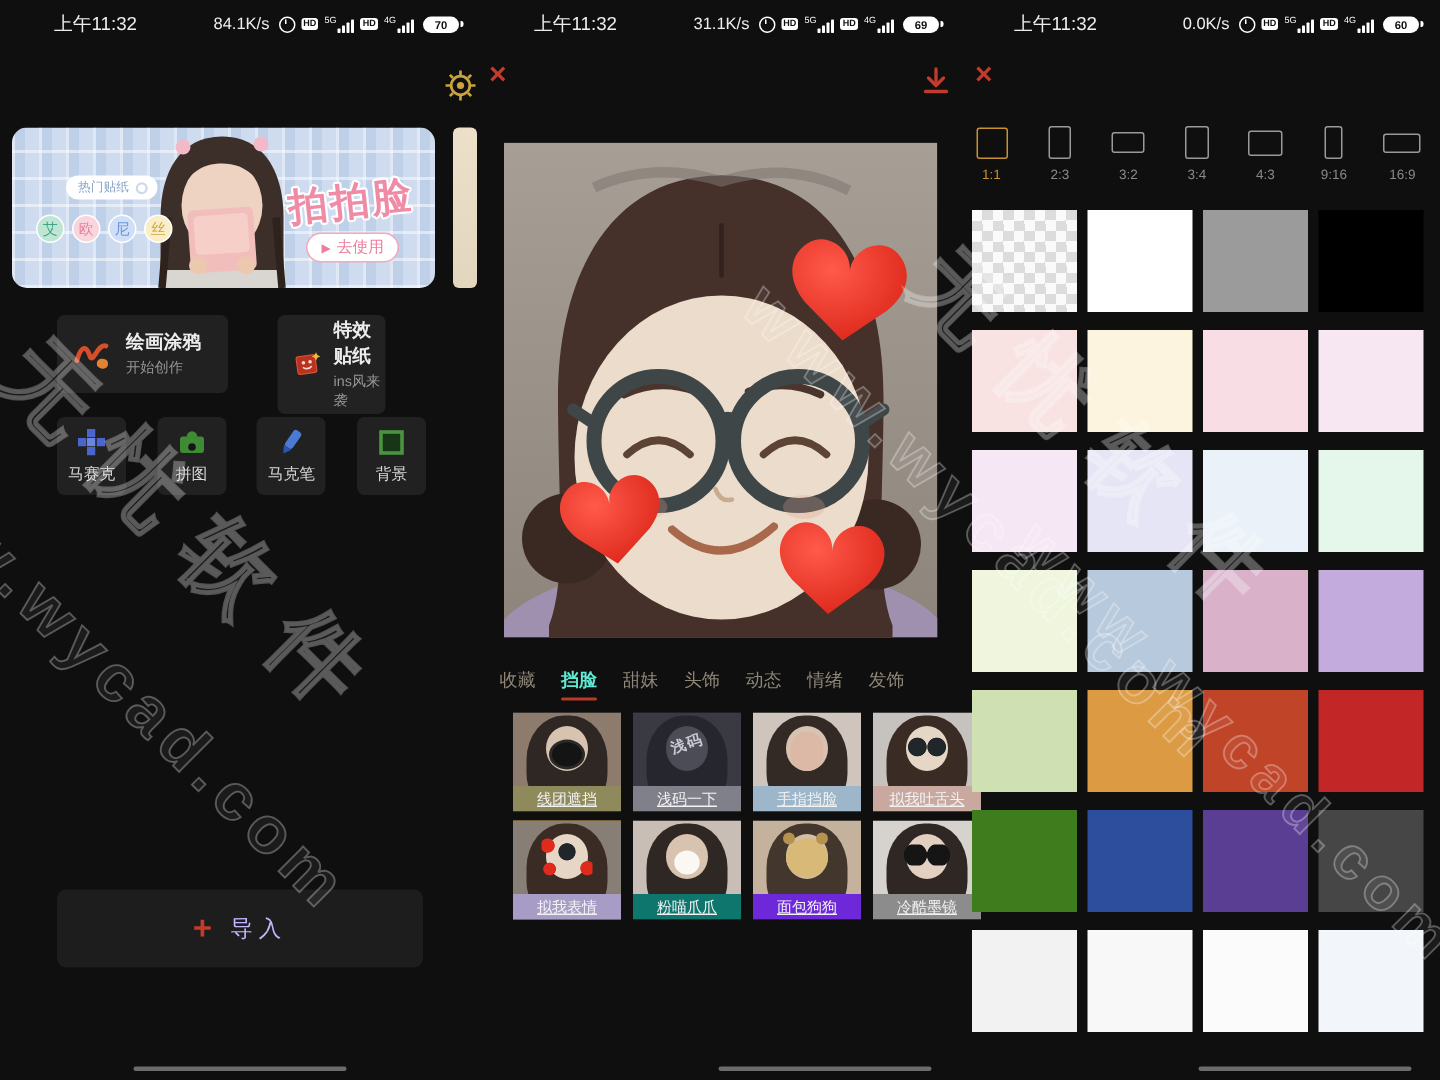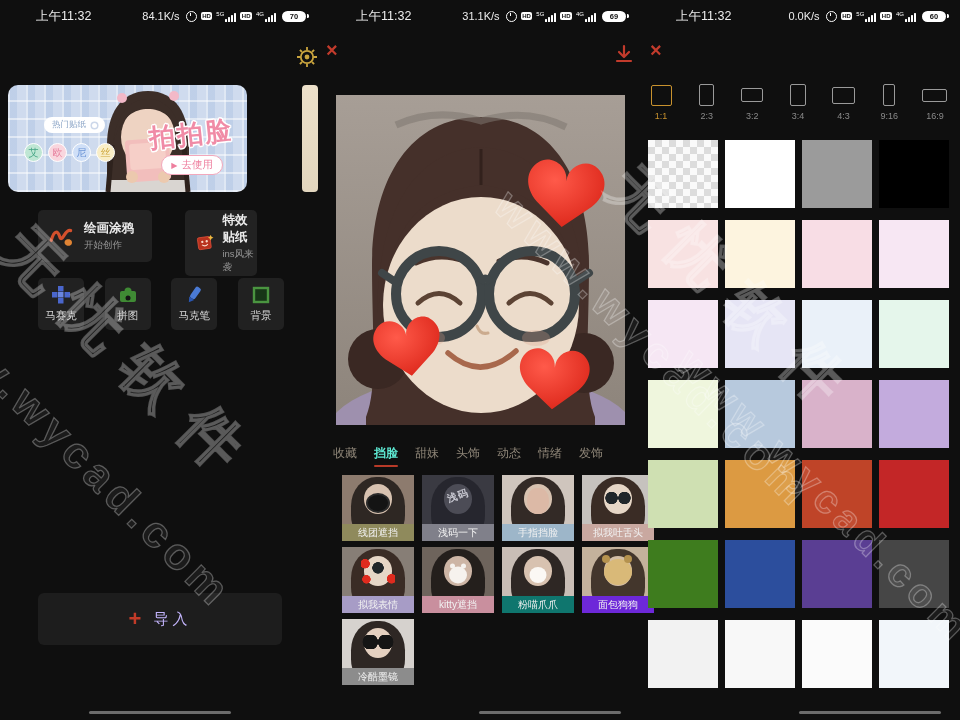--- a/index.html
+++ b/index.html
@@ -29,21 +29,21 @@
        font-size:7.5px;font-weight:bold;line-height:11px;text-align:center;position:relative;
        padding:0 2px;margin-left:2px;}
   .bat::after{content:'';position:absolute;right:-3px;top:3.2px;width:2px;height:4.5px;
               background:#fff;border-radius:0 1.5px 1.5px 0;}
 
   
   .homebar{position:absolute;bottom:6px;left:50%;transform:translateX(-50%);
            width:142px;height:3px;border-radius:2px;background:#6c6c6c;}
 
   
-  .banner{position:absolute;left:8px;top:85px;width:239px;height:107px;border-radius:10px;
+  .banner{position:absolute;left:8px;top:85px;width:282px;height:107px;border-radius:10px;
           overflow:hidden;background-color:#cfdbee;
           background-image:
             repeating-linear-gradient(90deg, rgba(255,255,255,.5) 0 2px, transparent 2px 18px),
             repeating-linear-gradient(0deg, rgba(255,255,255,.5) 0 2px, transparent 2px 18px),
             repeating-linear-gradient(90deg, rgba(150,178,218,.28) 0 9px, transparent 9px 18px);}
   .banner-next{position:absolute;left:302px;top:85px;width:16px;height:107px;border-radius:4px;
                background:linear-gradient(#ece0ca,#e2d6be);}
   .hot-pill{position:absolute;left:36px;top:32px;background:#fff;border-radius:8px;
             font-size:8.5px;color:#8aa4c6;padding:2px 8px;display:flex;align-items:center;gap:4px;}
   .hot-pill::after{content:'';width:5px;height:5px;border-radius:50%;background:#fff;
@@ -89,21 +89,21 @@
   .tab{font-size:12px;color:#8f8678;position:relative;cursor:pointer;white-space:nowrap;}
   .tab.active{color:#5eead4;font-weight:bold;}
   .tab.active::after{content:'';position:absolute;left:50%;transform:translateX(-50%);
                      bottom:-5px;width:24px;height:2px;background:#b83a28;border-radius:1px;}
   .stickers{position:absolute;left:325px;top:475px;display:grid;
             grid-template-columns:repeat(4,72px);gap:6px 8px;}
   .sticker{width:72px;height:66px;overflow:hidden;position:relative;cursor:pointer;background:#222;margin-left:17px;}
   .sticker.selected{outline:2px solid #c9962e;outline-offset:-2px;}
   .sticker .thumb{position:absolute;inset:0 0 17px 0;overflow:hidden;}
   .sticker .slabel{position:absolute;left:0;right:0;bottom:0;height:17px;font-size:10px;
-                   color:#f2f2f2;display:flex;align-items:center;justify-content:center;}
+                   color:#f2f2f2;display:flex;align-items:center;justify-content:center;text-decoration:underline;}
   .thumb .hair{position:absolute;left:12%;right:12%;top:4%;height:130%;
                border-radius:46% 46% 40% 40%;background:#2e2723;}
   .thumb .face{position:absolute;left:30%;right:30%;top:18%;height:62%;
                border-radius:50%;background:#d8c2b0;}
   .thumb .cover{position:absolute;left:50%;top:58%;transform:translate(-50%,-50%);}
   .thumb .ttext{position:absolute;left:50%;top:42%;transform:translate(-50%,-50%) rotate(-18deg);
                 font-size:10px;color:#c9c9d2;font-weight:bold;letter-spacing:1px;}
   .sticker.yarn .thumb{background:#8d7b6e}
   .sticker.yarn .cover{width:20px;height:16px;border-radius:50%;background:#141414;
                        box-shadow:0 0 0 2px #2a2a2a;}
@@ -458,29 +458,20 @@
       </div>
       <div class="sticker selected hearts">
         <div class="thumb">
           <div class="hair"></div>
           <div class="face"></div>
           <div class="cover"></div>
           <b class="ttext"></b>
         </div>
         <div class="slabel" style="background-color: rgb(167, 156, 198);">拟我表情</div>
       </div>
-      <div class="sticker kitty">
-        <div class="thumb">
-          <div class="hair"></div>
-          <div class="face"></div>
-          <div class="cover"></div>
-          <b class="ttext"></b>
-        </div>
-        <div class="slabel" style="background-color: rgb(201, 143, 158);">kitty遮挡</div>
-      </div>
       <div class="sticker paw">
         <div class="thumb">
           <div class="hair"></div>
           <div class="face"></div>
           <div class="cover"></div>
           <b class="ttext"></b>
         </div>
         <div class="slabel" style="background-color: #0f766e;">粉喵爪爪</div>
       </div>
       <div class="sticker bread">

